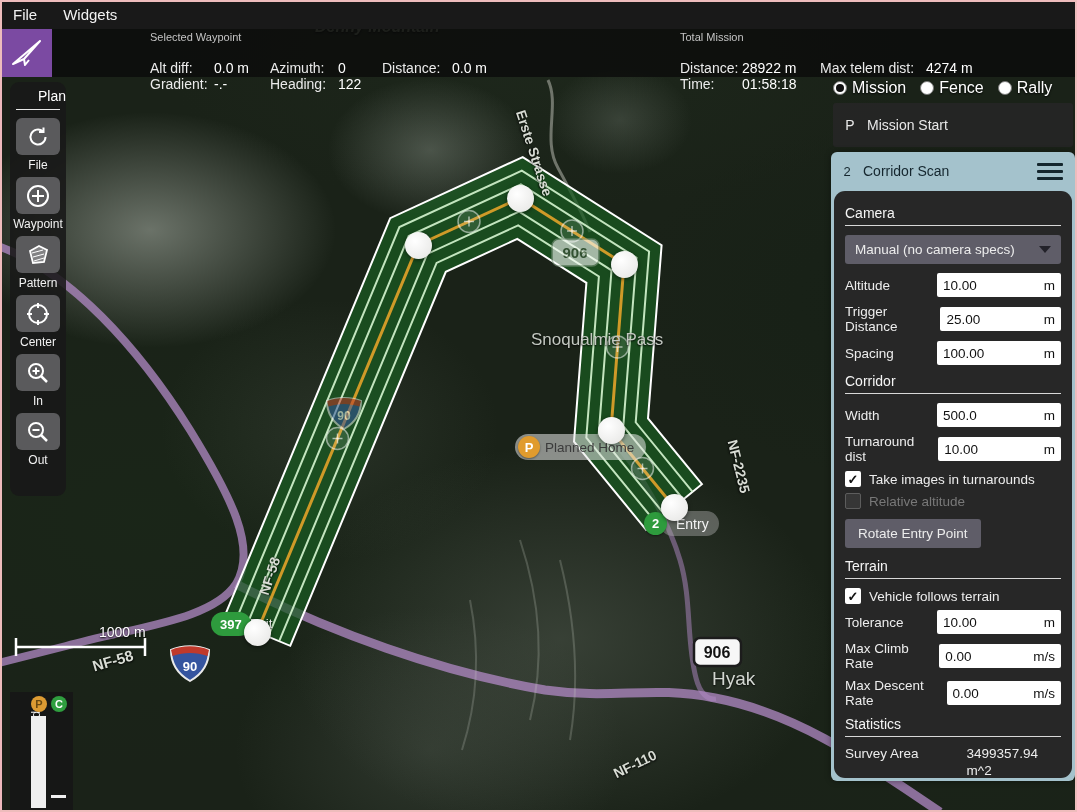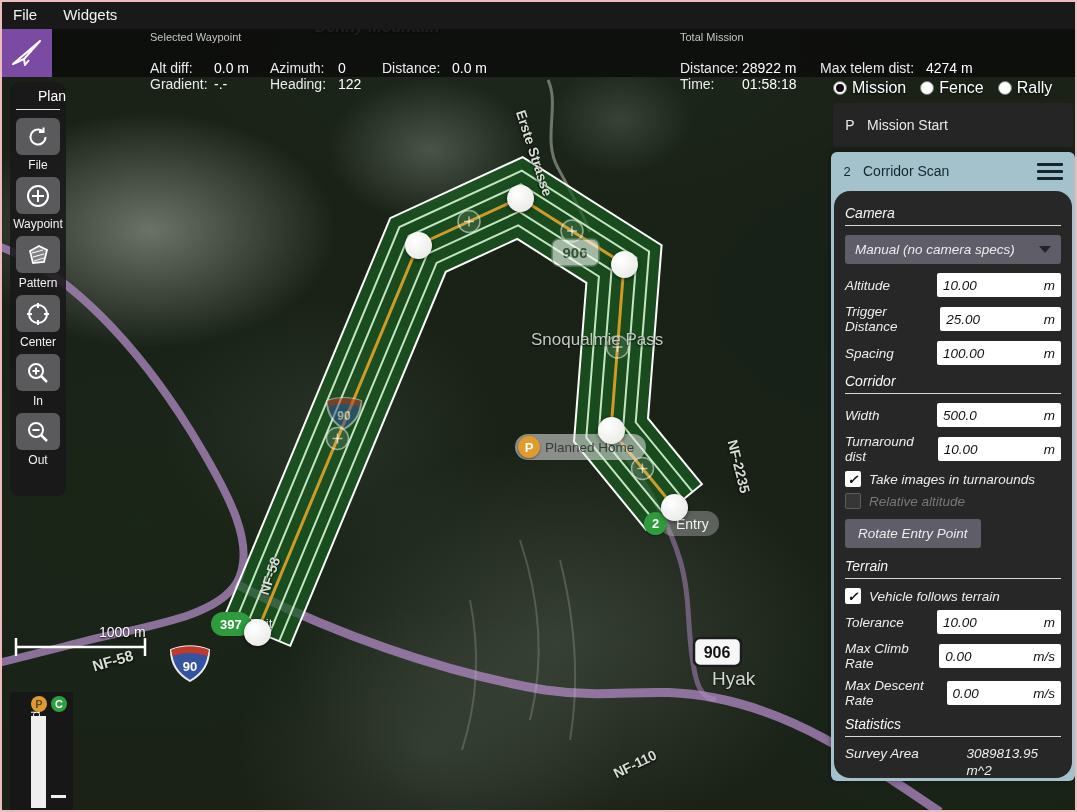--- a/index.html
+++ b/index.html
@@ -70,21 +70,21 @@
 
   #cscan { position:absolute; left:831px; top:152px; width:244px; height:629px; z-index:30;
     background:#a4c2cc; border-radius:6px; box-shadow:0 0 6px rgba(0,0,0,.4); }
   #cscan-header { height:38px; display:flex; align-items:center; color:#15262e; font-size:14px; }
   #cscan-header .idx { width:32px; text-align:center; font-size:13px; }
   #cscan-header .ttl { flex:1; }
   #hamburger { width:26px; margin-right:12px; display:flex; flex-direction:column; gap:4px; }
   #hamburger div { height:3px; background:#15262e; border-radius:1px; }
 
   #cscan-body { position:absolute; left:3px; right:3px; top:39px; bottom:3px; background:#272727;
-    border-radius:16px; padding:6px 11px 0 11px; color:#ededed; font-size:13.5px; overflow:hidden;font-style:italic; }
+    border-radius:11px; padding:6px 11px 0 11px; color:#ededed; font-size:13.5px; overflow:hidden; }
   .sec-h { font-size:14px; color:#f5f5f5; margin-top:8px; }
   .sec-hr { border:none; border-top:1px solid #d8d8d8; margin:4px 0 9px 0; }
   .dropdown { height:29px; background:#5f5d68; border-radius:3px; display:flex; align-items:center;
     padding:0 10px; margin-bottom:9px; color:#ececec; }
   .dd-caret { margin-left:auto; width:0; height:0; border-left:6px solid transparent;
     border-right:6px solid transparent; border-top:7px solid #23222a; }
   .frow { display:flex; align-items:center; margin-bottom:7px; }
   .frow .flab { color:#ededed; }
   .vbox { margin-left:auto; width:124px; height:24px; background:#ffffff; border-radius:2px;
     display:flex; align-items:center; padding:0 6px; color:#111; }
@@ -474,21 +474,21 @@
         <span>0.00</span>
         <span class="unit">m/s</span>
       </div>
     </div>
 
     
     <div class="sec-h">Statistics</div>
     <hr class="sec-hr">
     <div class="stat-row">
       <span class="sl">Survey Area</span>
-      <span>3089813.95 m^2</span>
+      <span>3499357.94 m^2</span>
     </div>
     
     
     
   </div>
 </div>
 
 <div id="frame-border"></div>
 
 </body></html>

